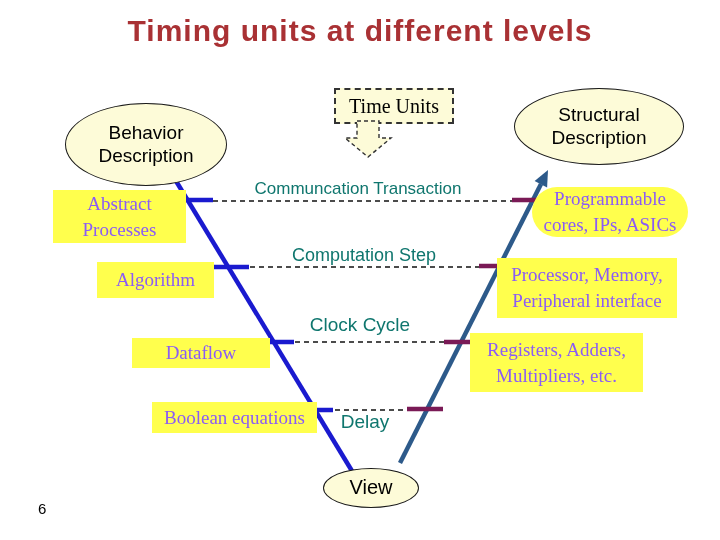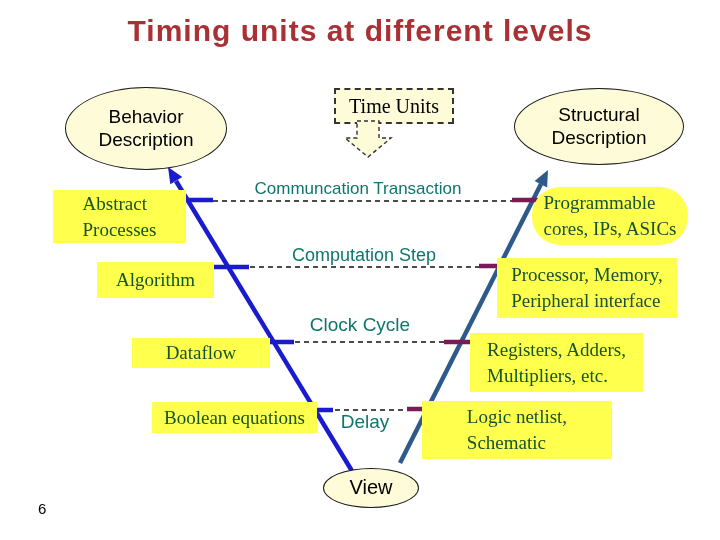--- a/index.html
+++ b/index.html
@@ -14,44 +14,44 @@
     position:absolute; left:0; top:14px; width:720px; text-align:center;
     font-size:30px; font-weight:bold; letter-spacing:1px; color:#A93134;
   }
 
   
   .ellipse {
     position:absolute; border:1px solid #1a1a1a; border-radius:50%;
     background:#FDFBD8; display:flex; align-items:center; justify-content:center;
     text-align:center; color:#000; line-height:1.18;
   }
-  #behavior-ellipse   { left:65px;  top:87px;  width:160px; height:81px; font-size:19px; }
+  #behavior-ellipse   { left:65px;  top:103px;  width:160px; height:81px; font-size:19px; }
   #structural-ellipse { left:514px; top:88px;  width:168px; height:75px; font-size:19px; }
   #view-ellipse       { left:323px; top:468px; width:94px;  height:38px; font-size:20px; }
 
   
   #time-units-box {
     position:absolute; left:322px; top:88px; width:116px; height:32px;
     border:2px dashed #333; background:#FDFBD8;
     display:flex; align-items:center; justify-content:center;
     font-family:"Liberation Serif", serif; font-size:20px; color:#000;margin-left:12px;
   }
   #down-arrow-svg { position:absolute; left:340px; top:119px; }
 
   
   .ylabel {
-    position:absolute; background:#FFFF4D; color:#14532d;
+    position:absolute; background:#FFFF4D; color:#8b5cf6;
     font-family:"Liberation Serif", serif; font-size:19px; line-height:1.35;
-    display:flex; align-items:center; justify-content:center; 
+    display:flex; align-items:center; justify-content:center; text-align:center;
   }
   #lb-abstract  { left:53px;  top:190px; width:133px; height:53px; }
   #lb-algorithm { left:97px;  top:262px; width:117px; height:36px; }
   #lb-dataflow  { left:132px; top:338px; width:138px; height:30px; }
   #lb-boolean   { left:152px; top:402px; width:165px; height:31px; }
-  #rb-programmable { left:532px; top:187px; width:156px; height:58px;border-radius:28px; }
+  #rb-programmable { left:532px; top:187px; width:156px; height:50px;border-radius:28px; }
   #rb-processor    { left:497px; top:258px; width:180px; height:60px; }
   #rb-registers    { left:470px; top:333px; width:173px; height:59px; }
   #rb-logic        { left:422px; top:401px; width:190px; height:58px; }
 
   
   .tu { position:absolute; color:#0f766e; text-align:center; font-size:18px; }
   #tu-1 { left:233px; top:179px; width:250px; font-size:17px; }
   #tu-2 { left:264px; top:245px; width:200px; }
   #tu-3 { left:285px; top:314px; width:150px; font-size:19px; }
   #tu-4 { left:315px; top:411px; width:100px; font-size:19px; }
@@ -114,20 +114,18 @@
   <div id="lb-algorithm" class="ylabel pre">Algorithm</div>
   <div id="lb-dataflow" class="ylabel pre">Dataflow</div>
   <div id="lb-boolean" class="ylabel pre">Boolean equations</div>
 
   <div id="rb-programmable" class="ylabel pre">Programmable
 cores, IPs, ASICs</div>
   <div id="rb-processor" class="ylabel pre">Processor, Memory,
 Peripheral interface</div>
   <div id="rb-registers" class="ylabel pre">Registers, Adders,
 Multipliers, etc.</div>
-  <div id="rb-logic" class="ylabel pre">Logic netlist,
-Schematic</div>
 
   <div id="view-ellipse" class="ellipse">View</div>
 
   <div id="page-number">6</div>
 
 </div>
 
 </body></html>

